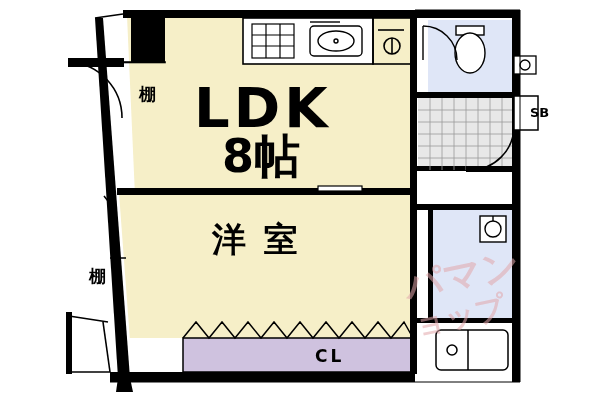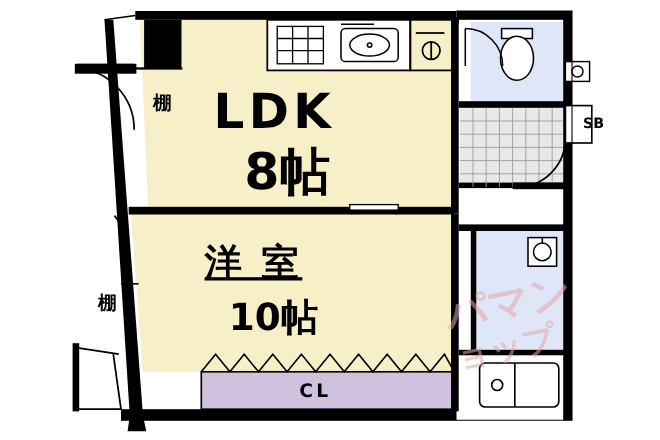--- a/index.html
+++ b/index.html
@@ -33,21 +33,21 @@
 
   
   .lbl {
     position: absolute;
     color: #000000;
     font-family: "DejaVu Sans", "Liberation Sans", sans-serif;
     white-space: nowrap;
     line-height: 1;
   }
   .lbl-ldk {
-    font-size: 44px;
+    font-size: 56px;
     font-weight: bold;
     letter-spacing: 4px;
   }
   .lbl-ldk-size {
     font-size: 46px;
     font-weight: bold;
   }
   .lbl-youshitsu {
     font-size: 34px;
     font-weight: bold;
@@ -58,20 +58,21 @@
     font-weight: bold;
   }
   .lbl-tana {
     font-size: 17px;
     font-weight: bold;
   }
   .lbl-cl {
     font-size: 17px;
     font-weight: bold;
     letter-spacing: 3px;
+    margin-left: 43px;
   }
   .lbl-sb {
     font-size: 13px;
     font-weight: bold;
   }
 
   
   .watermark {
     position: absolute;
     font-family: "DejaVu Sans", "Liberation Sans", sans-serif;
@@ -293,22 +294,21 @@
       <path d="M415,10 L520,10 L520,382 L110,382"></path>
     </g>
   </svg>
 
   <div class="watermark wm1">パマン</div>
   <div class="watermark wm2">ョップ</div>
 
   <div class="lbl lbl-ldk" style="left:194px; top:80px;">LDK</div>
   <div class="lbl lbl-ldk-size" style="left:222px; top:133px;">8帖</div>
 
-  <div class="lbl lbl-youshitsu" style="left:186px; top:222px;text-decoration:underline;">洋 室</div>
-  <div class="lbl lbl-youshitsu-size" style="left:208px; top:272px;">10帖</div>
+  <div class="lbl lbl-youshitsu" style="left:212px; top:222px;">洋 室</div>
 
   <div class="lbl lbl-tana" style="left:139px; top:86px;">棚</div>
   <div class="lbl lbl-tana" style="left:89px; top:268px;">棚</div>
 
   <div class="lbl lbl-cl" style="left:272px; top:348px;">CL</div>
 
   <div class="lbl lbl-sb" style="left:530px; top:106px;">SB</div>
 
 </div>
 

